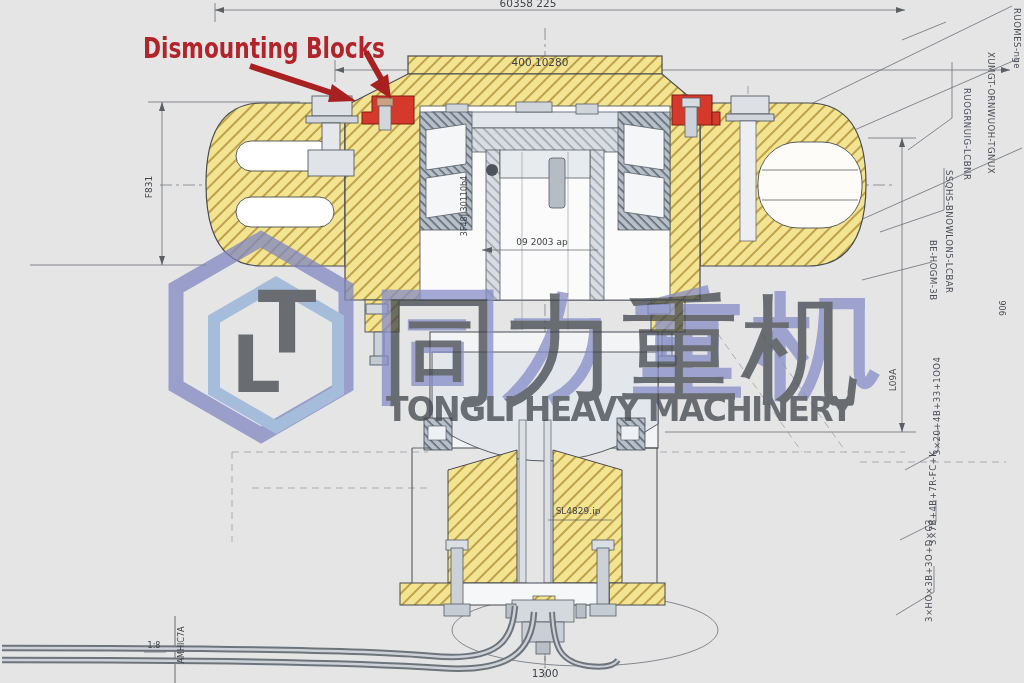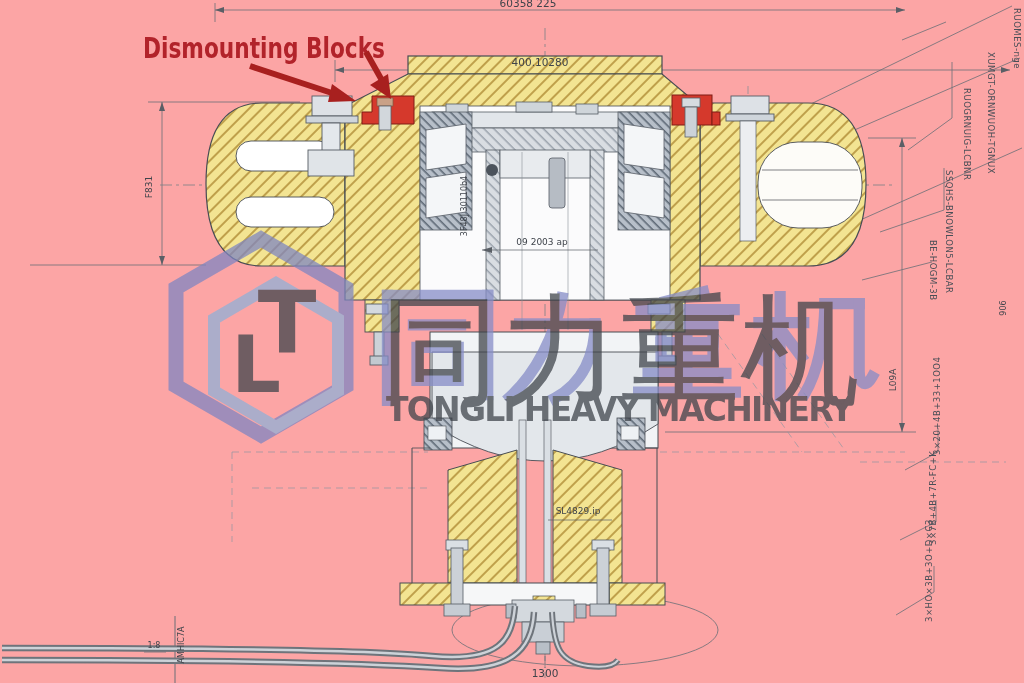--- a/index.html
+++ b/index.html
@@ -1,16 +1,16 @@
 <!DOCTYPE html>
 <html><head>
 <meta charset="utf-8">
 <style>
   html,body{margin:0;padding:0;background:#ffffff;}
-  .stage{position:relative;width:1024px;height:683px;background:#fca5a5;overflow:hidden;
+  .stage{position:relative;width:1024px;height:683px;background:#e5e5e5;overflow:hidden;
          font-family:"Liberation Sans","DejaVu Sans",sans-serif;text-align:right;}
   .layer{position:absolute;inset:0;pointer-events:none;}
   svg{display:block;}
   svg text{font-family:"DejaVu Sans","Liberation Sans",sans-serif;fill:#3f444b;}
   .dim{font-size:10.5px;}
   .dim-sm{font-size:9px;}
   .dim-xs{font-size:8px;}
   .side-label{font-size:8.5px;fill:#4a4f57;letter-spacing:.5px;}
   .wm{opacity:.74;}
   .anno-text{font-size:28px;font-weight:bold;fill:#b2232a;}

